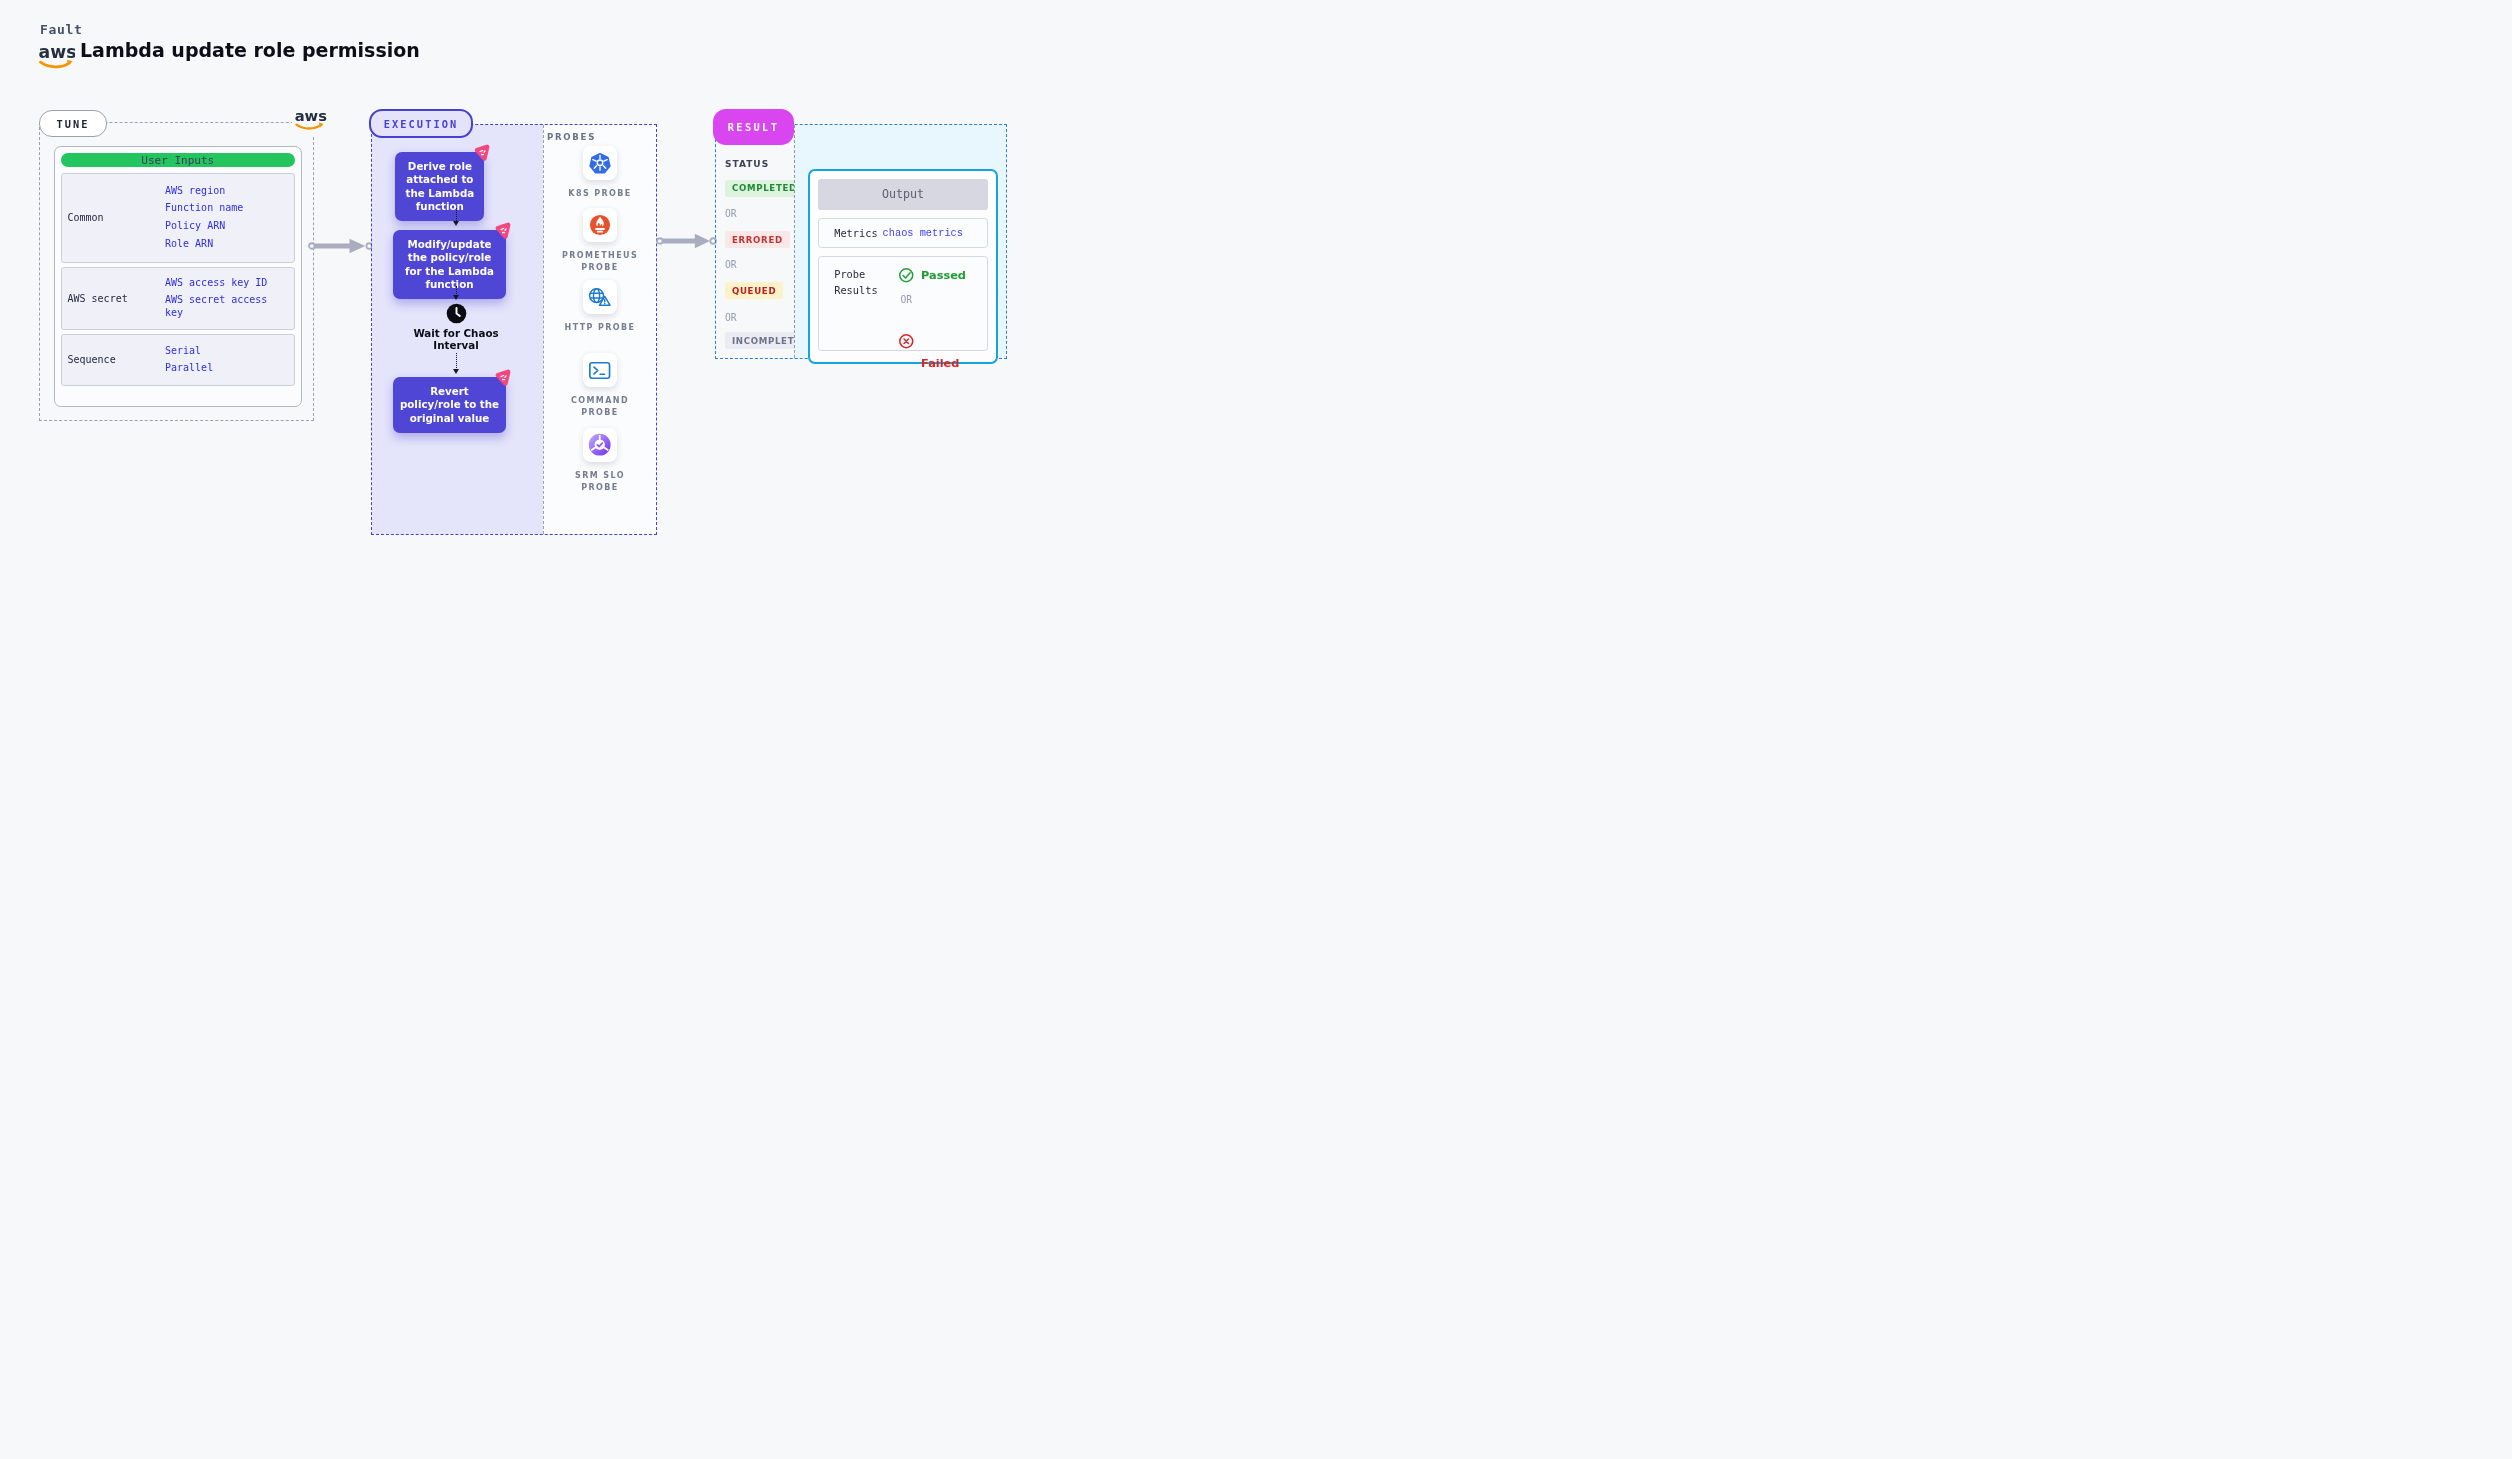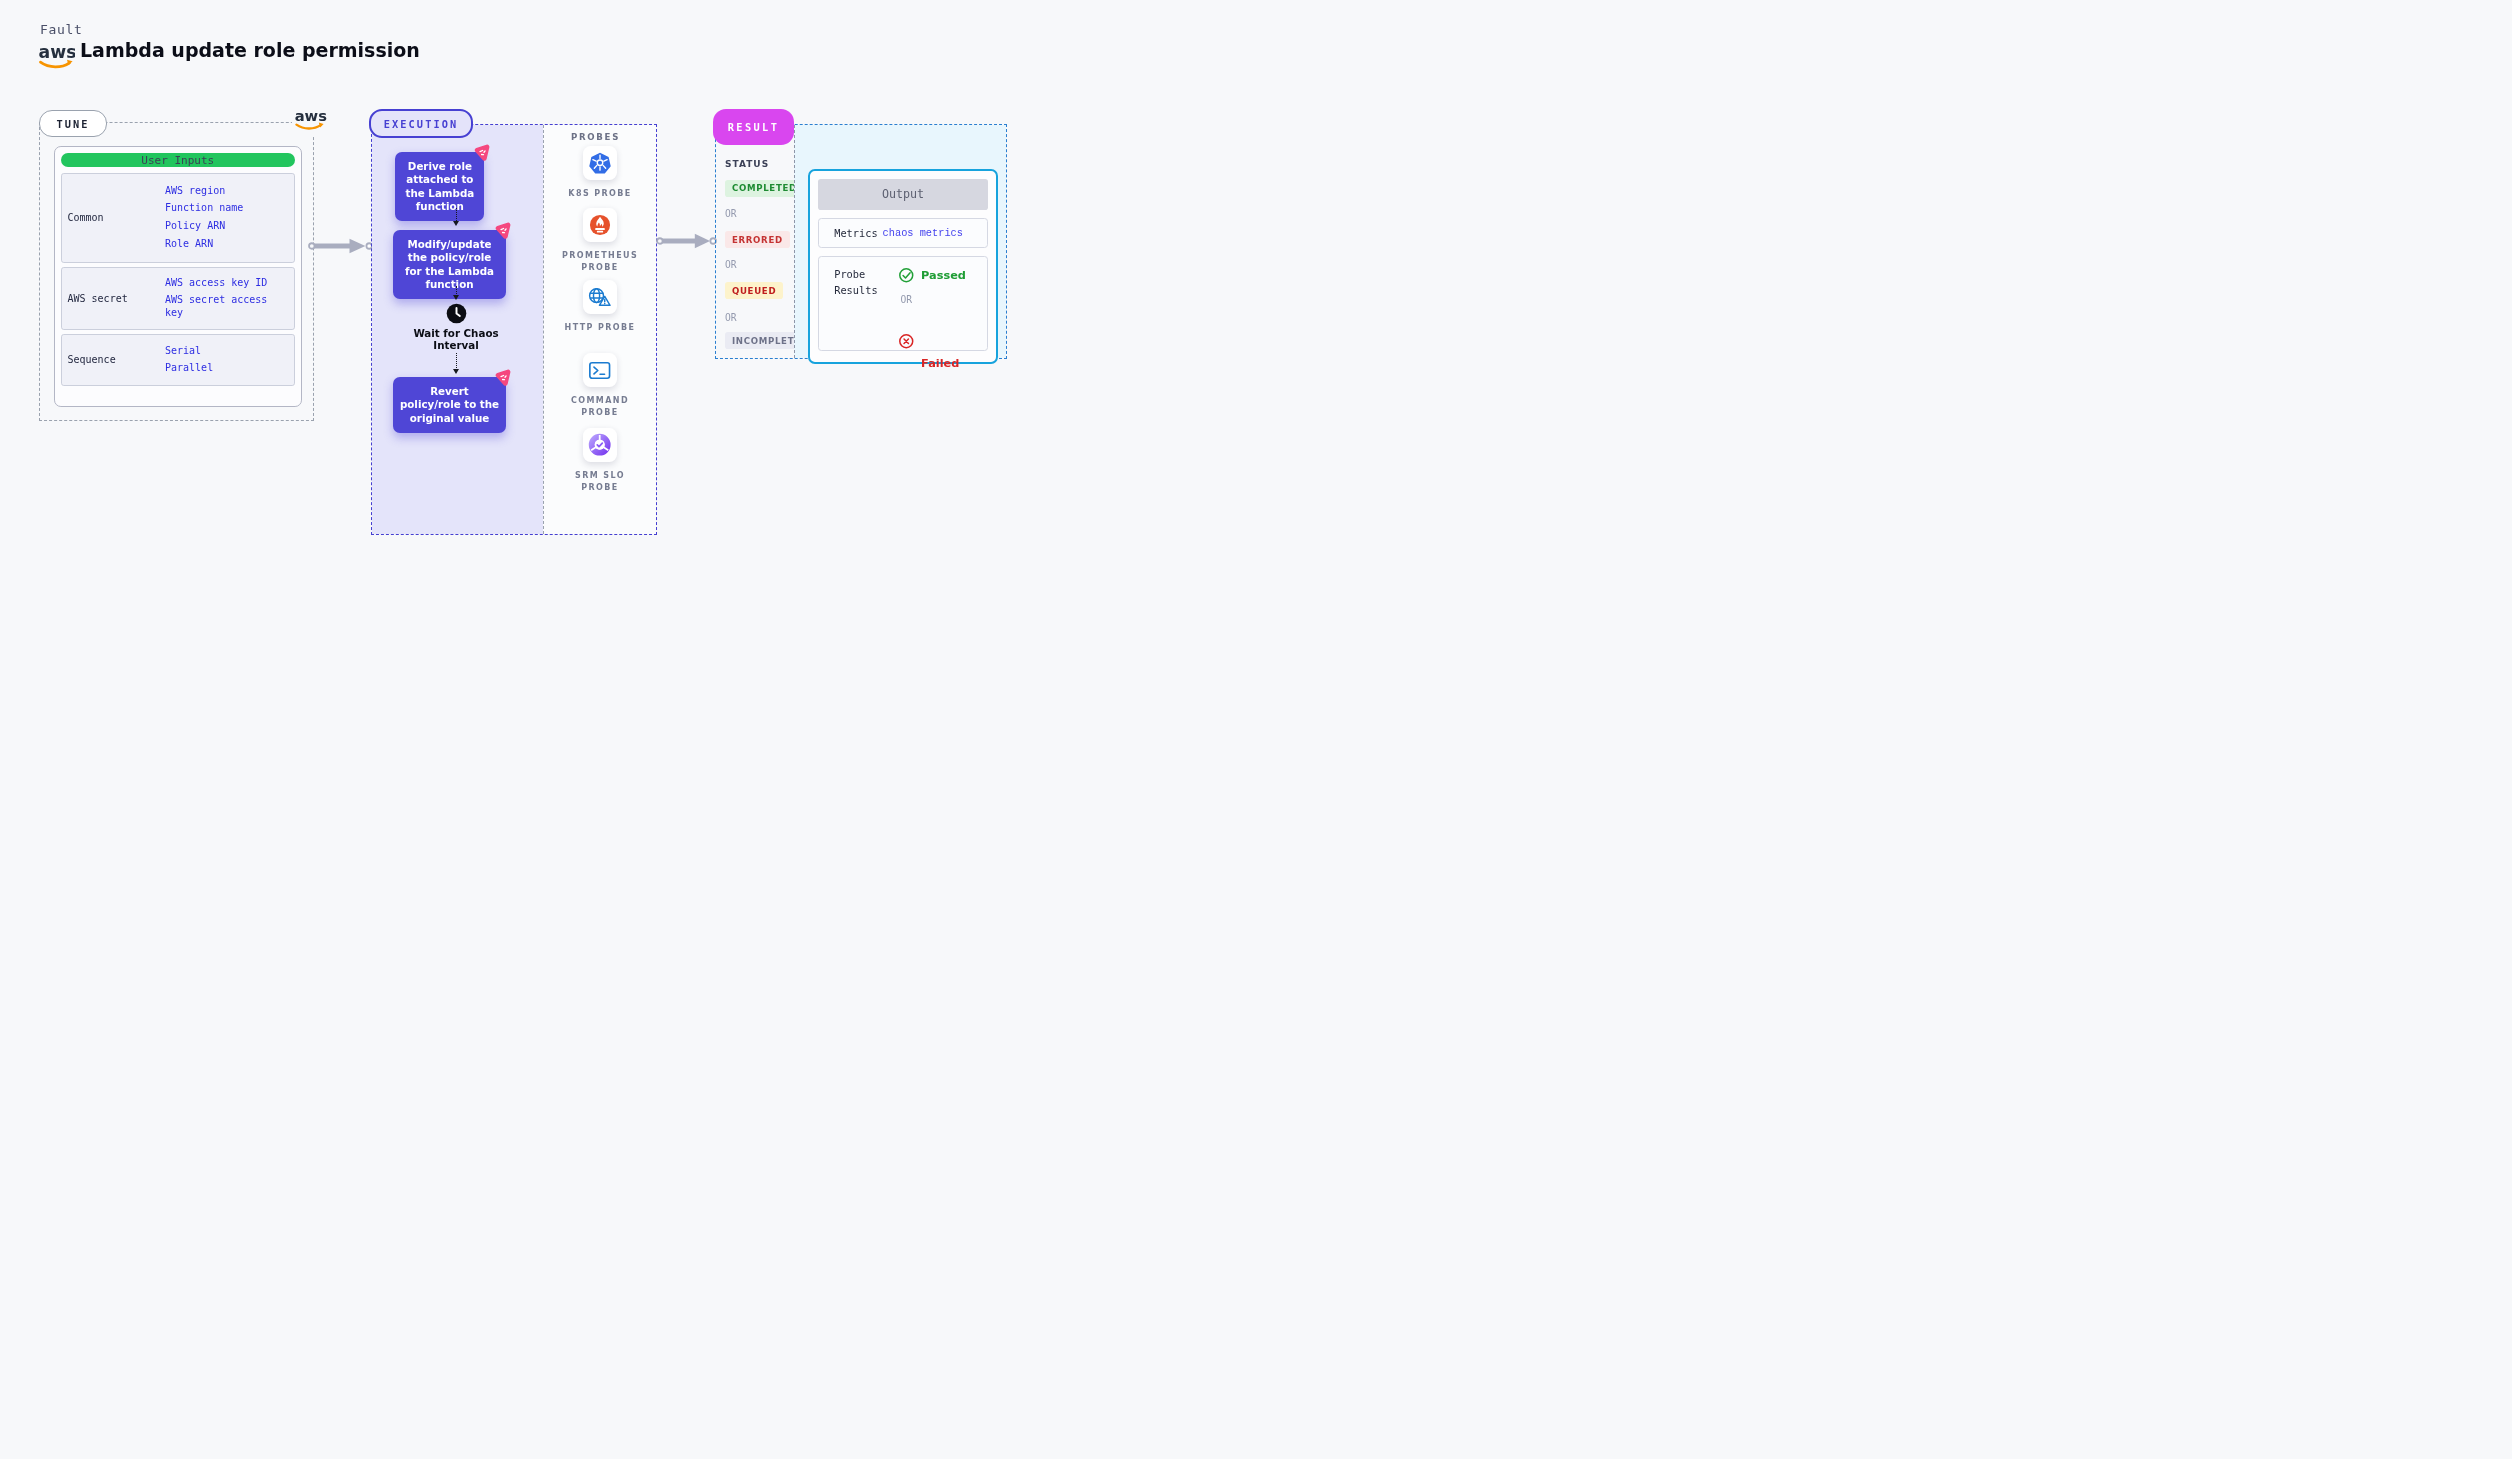--- a/index.html
+++ b/index.html
@@ -1,21 +1,21 @@
 <!DOCTYPE html>
 <html style="font-size:11px"><head>
 <meta charset="utf-8">
 <style>
   html,body{margin:0;padding:0;background:#f7f8fa;}
   .canvas{position:relative;width:1059px;height:627px;background:#f7f8fa;overflow:hidden;
           font-family:"DejaVu Sans","Liberation Sans",sans-serif;}
 
   
   .eyebrow{position:absolute;left:40px;top:22px;font-family:"DejaVu Sans Mono",monospace;
-           font-size:13px;font-weight:normal;color:#4a4f68;letter-spacing:0.7px;}
+           font-size:13px;font-weight:bold;color:#4a4f68;letter-spacing:0.7px;}
   .page-title{position:absolute;left:80px;top:39px;font-size:19px;font-weight:700;color:#0c0e18;}
   .hdr-logo{position:absolute;left:38px;top:41px;width:37px;height:30px;}
   .corner-logo{position:absolute;left:292px;top:102px;width:36px;height:34px;background:#f7f8fa;z-index:4;
                display:flex;align-items:center;justify-content:center;}
   .corner-logo svg{width:34px;height:29px;}
 
   
   .pill{position:absolute;z-index:3;display:flex;align-items:center;justify-content:center;
         border-radius:13px;font-family:"DejaVu Sans Mono",monospace;font-weight:bold;
         font-size:10.3px;letter-spacing:2.1px;}
@@ -55,21 +55,21 @@
   .vconn{position:absolute;width:0;border-left:1.4px dotted #16181f;}
   .vconn::after{content:"";position:absolute;left:-4.5px;bottom:-5.5px;width:0;height:0;
                 border:3.8px solid transparent;border-top:5.5px solid #16181f;}
   .conn1{left:84px;top:83px;height:15px;}
   .conn2{left:84px;top:161px;height:11.7px;}
   .conn3{left:84px;top:228px;height:18.6px;}
   .clock{position:absolute;left:74px;top:178px;width:21px;height:21px;}
   .wait-label{position:absolute;left:36px;top:202px;width:96px;text-align:center;font-weight:bold;
               font-size:10.3px;line-height:1.2;color:#0b0d15;}
 
-  .probes-title{position:absolute;left:27px;top:6.9px;font-size:8.6px;font-weight:bold;
+  .probes-title{position:absolute;left:3px;top:6.9px;font-size:8.6px;font-weight:bold;
                 letter-spacing:1.7px;color:#6c7186;}
   .probe{position:absolute;left:0;right:0;display:flex;flex-direction:column;align-items:center;}
   .probe-card{width:34px;height:34px;background:#ffffff;border-radius:7.6px;display:flex;align-items:center;
               justify-content:center;box-shadow:0 2.1px 6.2px rgba(40,45,80,.14);cursor:pointer;}
   .probe-label{margin-top:7.6px;font-size:8px;font-weight:bold;letter-spacing:1.4px;color:#767c91;
                text-align:center;line-height:1.55;max-width:81px;}
   .pk8s{top:21px;} .pprom{top:83px;} .phttp{top:155px;} .pcmd{top:228px;} .psrm{top:303px;}
 
   
   .result-box{position:absolute;left:715px;top:124px;width:292px;height:235px;border:1.4px dashed #2a7fd0;box-sizing:border-box;}

